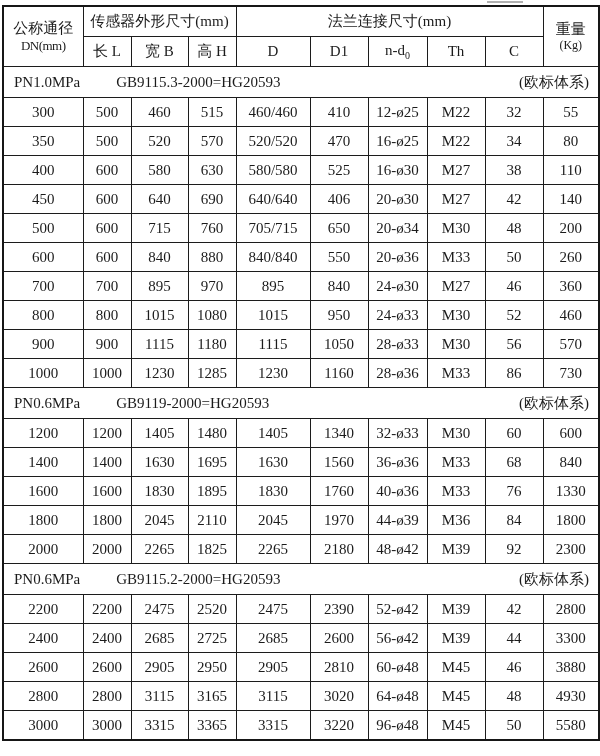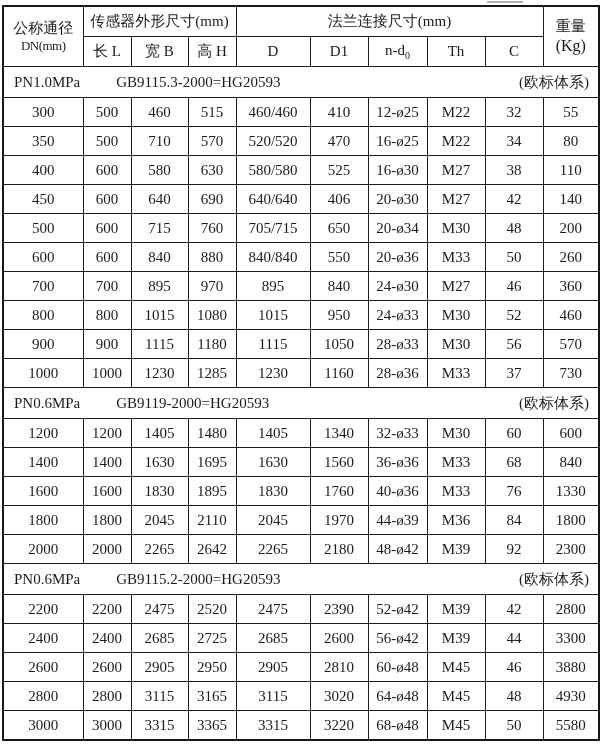--- a/index.html
+++ b/index.html
@@ -56,21 +56,21 @@
   col.c-nd     { width: 59px; }
   col.c-th     { width: 58px; }
   col.c-c      { width: 58px; }
   col.c-w      { width: 56px; }
 
   thead th { font-size: 15px; line-height: 1.15; }
   .hdr-row-1 th { height: 29px; }
   .hdr-row-2 th { height: 29px; font-family: Liberation Serif, serif; }
   .two-line { line-height: 1.25; }
   .two-line .line2 { font-size: 13px; letter-spacing: -0.5px; }
-  .weight-hd .line2 { font-size: 16px; letter-spacing: 0; }
+  .weight-hd .line2 { font-size: 12px; letter-spacing: 0; }
   sub { font-size: 10px; }
 
   tbody td { height: 28px; font-size: 15px; }
 
   tr.section-row td {
     height: 30px;
     text-align: left;
   }
   .section-inner {
     display: flex;
@@ -146,21 +146,21 @@
           <td>460/460</td>
           <td>410</td>
           <td>12-ø25</td>
           <td>M22</td>
           <td>32</td>
           <td>55</td>
         </tr>
         <tr>
           <td>350</td>
           <td>500</td>
-          <td>710</td>
+          <td>520</td>
           <td>570</td>
           <td>520/520</td>
           <td>470</td>
           <td>16-ø25</td>
           <td>M22</td>
           <td>34</td>
           <td>80</td>
         </tr>
         <tr>
           <td>400</td>
@@ -248,21 +248,21 @@
         </tr>
         <tr>
           <td>1000</td>
           <td>1000</td>
           <td>1230</td>
           <td>1285</td>
           <td>1230</td>
           <td>1160</td>
           <td>28-ø36</td>
           <td>M33</td>
-          <td>37</td>
+          <td>86</td>
           <td>730</td>
         </tr>
         <tr class="section-row">
           <td colspan="10">
             <div class="section-inner">
               <span class="section-pressure">PN0.6MPa</span>
               <span class="section-standard">GB9119-2000=HG20593</span>
               <span class="section-note">(欧标体系)</span>
             </div>
           </td>
@@ -312,21 +312,21 @@
           <td>1970</td>
           <td>44-ø39</td>
           <td>M36</td>
           <td>84</td>
           <td>1800</td>
         </tr>
         <tr>
           <td>2000</td>
           <td>2000</td>
           <td>2265</td>
-          <td>2642</td>
+          <td>1825</td>
           <td>2265</td>
           <td>2180</td>
           <td>48-ø42</td>
           <td>M39</td>
           <td>92</td>
           <td>2300</td>
         </tr>
         <tr class="section-row">
           <td colspan="10">
             <div class="section-inner">
@@ -384,20 +384,20 @@
           <td>48</td>
           <td>4930</td>
         </tr>
         <tr>
           <td>3000</td>
           <td>3000</td>
           <td>3315</td>
           <td>3365</td>
           <td>3315</td>
           <td>3220</td>
-          <td>68-ø48</td>
+          <td>96-ø48</td>
           <td>M45</td>
           <td>50</td>
           <td>5580</td>
         </tr>
       </tbody>
   </table>
 </div>
 
 </body></html>

